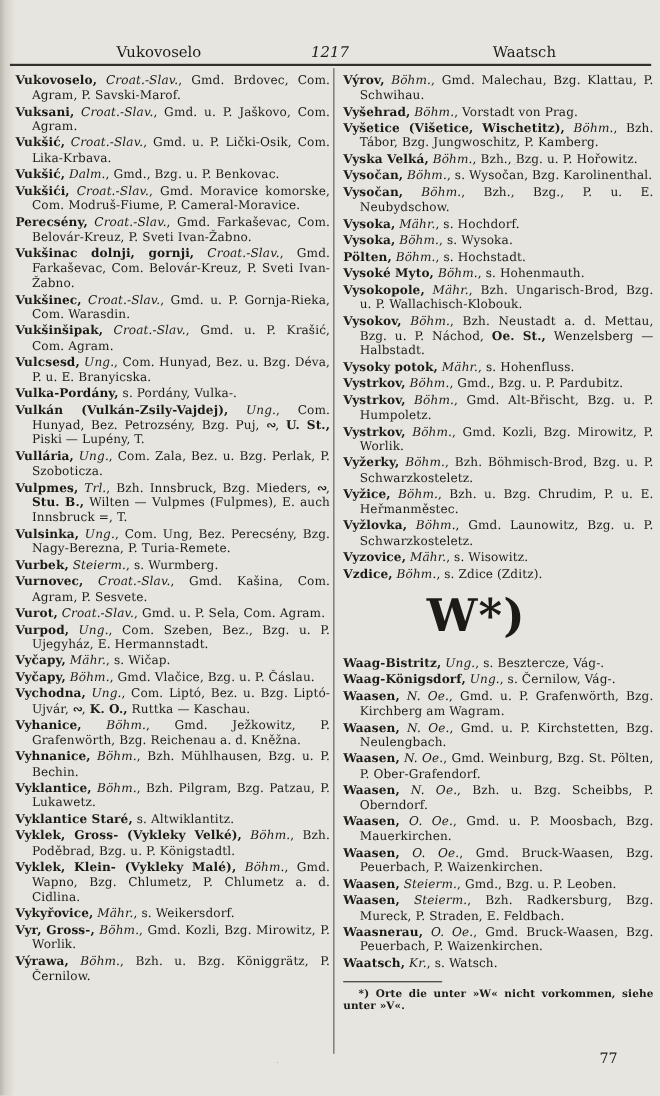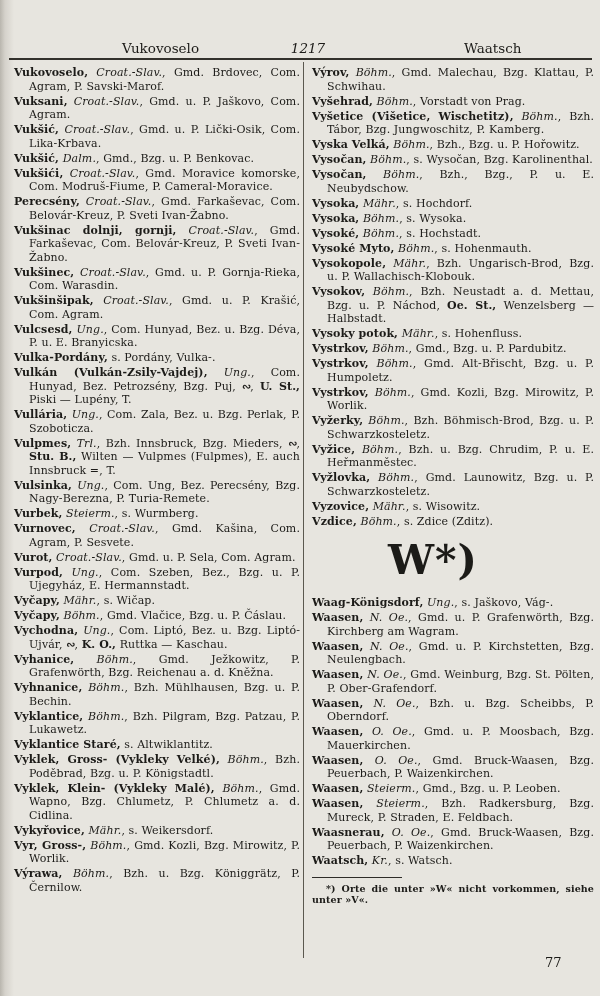--- a/index.html
+++ b/index.html
@@ -19,21 +19,21 @@
       radial-gradient(circle 1px at 12% 8%,  #8d8a82 0 35%, transparent 40%),
       radial-gradient(circle 1px at 78% 15%, #8d8a82 0 35%, transparent 40%),
       radial-gradient(circle 1px at 55% 33%, #97948c 0 35%, transparent 40%),
       radial-gradient(circle 1px at 30% 52%, #8d8a82 0 35%, transparent 40%),
       radial-gradient(circle 1px at 88% 61%, #97948c 0 35%, transparent 40%),
       radial-gradient(circle 1px at 18% 78%, #8d8a82 0 35%, transparent 40%),
       radial-gradient(circle 1px at 64% 90%, #97948c 0 35%, transparent 40%),
       radial-gradient(circle 1px at 42% 97%, #8d8a82 0 35%, transparent 40%);
     opacity: .6;
   }
-  .page-header { position: absolute; top: 40px; left: 16px; right: 0; height: 16px; font-size: 13.5px; }
+  .page-header { position: absolute; top: 40px; left: 0; right: 0; height: 16px; font-size: 13.5px; }
   .hdr-left   { position: absolute; left: 106px; }
   .hdr-center { position: absolute; left: 50%; transform: translateX(-50%); font-style: italic; }
   .hdr-right  { position: absolute; left: 448px; }
   .header-rule { position: absolute; top: 58px; left: 9px; width: 583px; height: 2px; background: #33312c; }
   .column-divider { position: absolute; left: 303px; top: 62px; height: 896px; width: 1px; background: #5b584f; }
 
   .col { position: absolute; top: 66px; }
   .col-left  { left: 14px;  width: 286px; }
   .col-right { left: 312px; width: 282px; }
 
@@ -122,37 +122,38 @@
 <div class="col col-right">
   <div>
       <div class="entry"><span class="seg-b">Výrov,</span><span class="seg-i"> Böhm.</span><span class="seg-r">, Gmd. Malechau, Bzg. Klattau, P. Schwihau.</span></div>
       <div class="entry"><span class="seg-b">Vyšehrad,</span><span class="seg-i"> Böhm.</span><span class="seg-r">, Vorstadt von Prag.</span></div>
       <div class="entry"><span class="seg-b">Vyšetice (Višetice, Wischetitz),</span><span class="seg-i"> Böhm.</span><span class="seg-r">, Bzh. Tábor, Bzg. Jungwoschitz, P. Kamberg.</span></div>
       <div class="entry"><span class="seg-b">Vyska Velká,</span><span class="seg-i"> Böhm.</span><span class="seg-r">, Bzh., Bzg. u. P. Hořowitz.</span></div>
       <div class="entry"><span class="seg-b">Vysočan,</span><span class="seg-i"> Böhm.</span><span class="seg-r">, s. Wysočan, Bzg. Karolinenthal.</span></div>
       <div class="entry"><span class="seg-b">Vysočan,</span><span class="seg-i"> Böhm.</span><span class="seg-r">, Bzh., Bzg., P. u. E. Neubydschow.</span></div>
       <div class="entry"><span class="seg-b">Vysoka,</span><span class="seg-i"> Mähr.</span><span class="seg-r">, s. Hochdorf.</span></div>
       <div class="entry"><span class="seg-b">Vysoka,</span><span class="seg-i"> Böhm.</span><span class="seg-r">, s. Wysoka.</span></div>
-      <div class="entry"><span class="seg-b">Vysoké,</span><span class="seg-i"> Böhm.</span><span class="seg-r">, s. Hochstadt.</span></div>
+      <div class="entry"><span class="seg-b">Pölten,</span><span class="seg-i"> Böhm.</span><span class="seg-r">, s. Hochstadt.</span></div>
       <div class="entry"><span class="seg-b">Vysoké Myto,</span><span class="seg-i"> Böhm.</span><span class="seg-r">, s. Hohenmauth.</span></div>
       <div class="entry"><span class="seg-b">Vysokopole,</span><span class="seg-i"> Mähr.</span><span class="seg-r">, Bzh. Ungarisch-Brod, Bzg. u. P. Wallachisch-Klobouk.</span></div>
       <div class="entry"><span class="seg-b">Vysokov,</span><span class="seg-i"> Böhm.</span><span class="seg-r">, Bzh. Neustadt a. d. Mettau, Bzg. u. P. Náchod, </span><span class="seg-b">Oe. St.,</span><span class="seg-r"> Wenzelsberg — Halbstadt.</span></div>
       <div class="entry"><span class="seg-b">Vysoky potok,</span><span class="seg-i"> Mähr.</span><span class="seg-r">, s. Hohenfluss.</span></div>
       <div class="entry"><span class="seg-b">Vystrkov,</span><span class="seg-i"> Böhm.</span><span class="seg-r">, Gmd., Bzg. u. P. Pardubitz.</span></div>
       <div class="entry"><span class="seg-b">Vystrkov,</span><span class="seg-i"> Böhm.</span><span class="seg-r">, Gmd. Alt-Břischt, Bzg. u. P. Humpoletz.</span></div>
       <div class="entry"><span class="seg-b">Vystrkov,</span><span class="seg-i"> Böhm.</span><span class="seg-r">, Gmd. Kozli, Bzg. Mirowitz, P. Worlik.</span></div>
       <div class="entry"><span class="seg-b">Vyžerky,</span><span class="seg-i"> Böhm.</span><span class="seg-r">, Bzh. Böhmisch-Brod, Bzg. u. P. Schwarzkosteletz.</span></div>
       <div class="entry"><span class="seg-b">Vyžice,</span><span class="seg-i"> Böhm.</span><span class="seg-r">, Bzh. u. Bzg. Chrudim, P. u. E. Heřmanměstec.</span></div>
       <div class="entry"><span class="seg-b">Vyžlovka,</span><span class="seg-i"> Böhm.</span><span class="seg-r">, Gmd. Launowitz, Bzg. u. P. Schwarzkosteletz.</span></div>
       <div class="entry"><span class="seg-b">Vyzovice,</span><span class="seg-i"> Mähr.</span><span class="seg-r">, s. Wisowitz.</span></div>
       <div class="entry"><span class="seg-b">Vzdice,</span><span class="seg-i"> Böhm.</span><span class="seg-r">, s. Zdice (Zditz).</span></div>
     </div>
   <div class="w-heading">W*)</div>
   <div>
-      <div class="entry"><span class="seg-b">Waag-Königsdorf,</span><span class="seg-i"> Ung.</span><span class="seg-r">, s. Jaškovo, Vág-.</span></div>
+      <div class="entry"><span class="seg-b">Waag-Bistritz,</span><span class="seg-i"> Ung.</span><span class="seg-r">, s. Besztercze, Vág-.</span></div>
+      <div class="entry"><span class="seg-b">Waag-Königsdorf,</span><span class="seg-i"> Ung.</span><span class="seg-r">, s. Černilow, Vág-.</span></div>
       <div class="entry"><span class="seg-b">Waasen,</span><span class="seg-i"> N. Oe.</span><span class="seg-r">, Gmd. u. P. Grafenwörth, Bzg. Kirchberg am Wagram.</span></div>
       <div class="entry"><span class="seg-b">Waasen,</span><span class="seg-i"> N. Oe.</span><span class="seg-r">, Gmd. u. P. Kirchstetten, Bzg. Neulengbach.</span></div>
       <div class="entry"><span class="seg-b">Waasen,</span><span class="seg-i"> N. Oe.</span><span class="seg-r">, Gmd. Weinburg, Bzg. St. Pölten, P. Ober-Grafendorf.</span></div>
       <div class="entry"><span class="seg-b">Waasen,</span><span class="seg-i"> N. Oe.</span><span class="seg-r">, Bzh. u. Bzg. Scheibbs, P. Oberndorf.</span></div>
       <div class="entry"><span class="seg-b">Waasen,</span><span class="seg-i"> O. Oe.</span><span class="seg-r">, Gmd. u. P. Moosbach, Bzg. Mauerkirchen.</span></div>
       <div class="entry"><span class="seg-b">Waasen,</span><span class="seg-i"> O. Oe.</span><span class="seg-r">, Gmd. Bruck-Waasen, Bzg. Peuerbach, P. Waizenkirchen.</span></div>
       <div class="entry"><span class="seg-b">Waasen,</span><span class="seg-i"> Steierm.</span><span class="seg-r">, Gmd., Bzg. u. P. Leoben.</span></div>
       <div class="entry"><span class="seg-b">Waasen,</span><span class="seg-i"> Steierm.</span><span class="seg-r">, Bzh. Radkersburg, Bzg. Mureck, P. Straden, E. Feldbach.</span></div>
       <div class="entry"><span class="seg-b">Waasnerau,</span><span class="seg-i"> O. Oe.</span><span class="seg-r">, Gmd. Bruck-Waasen, Bzg. Peuerbach, P. Waizenkirchen.</span></div>
       <div class="entry"><span class="seg-b">Waatsch,</span><span class="seg-i"> Kr.</span><span class="seg-r">, s. Watsch.</span></div>

